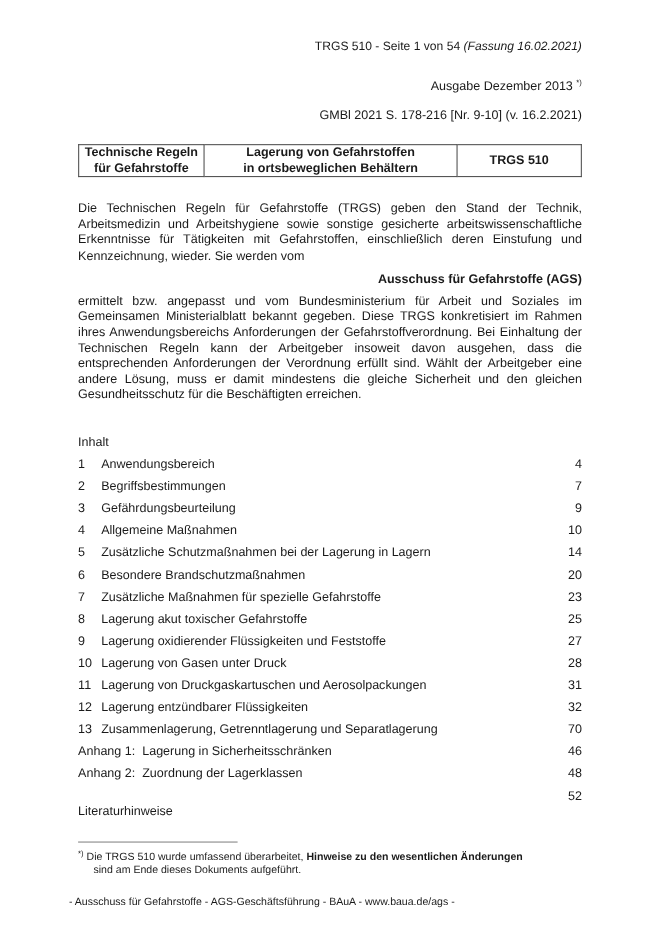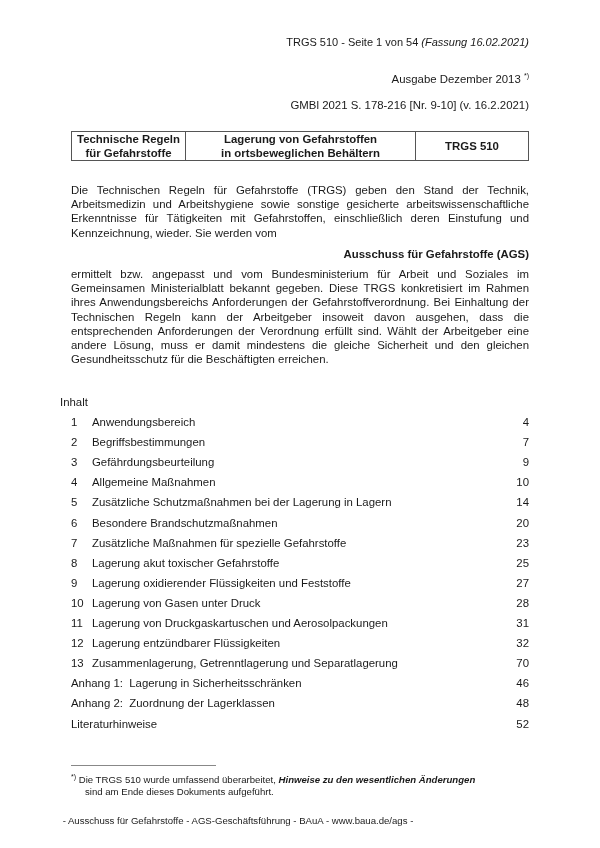--- a/index.html
+++ b/index.html
@@ -10,29 +10,29 @@
   .hdr i { font-style: italic; }
   .sup { font-size: 7px; vertical-align: super; }
   table.title { position: absolute; left: 71px; top: 131px; width: 458px; height: 26px;
                 border-collapse: collapse; }
   table.title td { border: 1px solid #555; text-align: center; font-weight: bold;
                    font-size: 11.4px; line-height: 14px; padding: 0; }
   .para { left: 71px; width: 458px; font-size: 11.4px; line-height: 14.2px;
           text-align: justify; }
   .center-bold { left: 71px; width: 458px; text-align: right; font-weight: bold;
                  font-size: 11.4px; }
-  .toc-title { left: 60px; font-size: 11.4px; }
+  .toc-title { left: 71px; font-size: 11.4px; }
   .toc-row { left: 71px; width: 458px; font-size: 11.4px; height: 20px; }
   .toc-row .num { position: absolute; left: 0; }
   .toc-row .lbl { position: absolute; left: 21px; }
   .toc-row .lbl.full { left: 0; }
   .toc-row .pg { position: absolute; right: 0; }
   .fn-rule { left: 71px; top: 765px; width: 145px; height: 0; border-top: 1px solid #888; }
   .fn { left: 71px; font-size: 9.6px; line-height: 12px; }
-  .fn b { font-style: italic; }
+  .fn b { }
   .footer { left: 0; width: 476px; text-align: center; font-size: 9.6px; top: 815px; }
 </style>
 </head>
 <body>
 
 <div class="abs hdr" style="top:36px;">
   <span>TRGS 510 - Seite 1 von 54</span>
   <i>(Fassung 16.02.2021)</i>
 </div>
 <div class="abs hdr" style="top:72px; font-size:11.4px;">
@@ -130,21 +130,21 @@
     </div>
     <div class="abs toc-row" style="top: 677.3px;">
       <span class="lbl full" style="white-space:pre;">Anhang 1:  Lagerung in Sicherheitsschränken</span>
       <span class="pg">46</span>
     </div>
     <div class="abs toc-row" style="top: 697.4px;">
       <span class="lbl full" style="white-space:pre;">Anhang 2:  Zuordnung der Lagerklassen</span>
       <span class="pg">48</span>
     </div>
     <div class="abs toc-row" style="top: 717.5px;">
-      <span class="lbl full" style="white-space:pre;">Literaturhinweise</span>
+      <span class="lbl full" style="white-space:pre;margin-top:14px;">Literaturhinweise</span>
       <span class="pg">52</span>
     </div>
   </div>
 
 <div class="abs fn-rule"></div>
 <div class="abs fn" style="top:771px;">
   <span class="sup">*)</span><span> Die TRGS 510 wurde umfassend überarbeitet, </span><b>Hinweise zu den wesentlichen Änderungen</b>
   <div style="padding-left:14px;">sind am Ende dieses  Dokuments aufgeführt.</div>
 </div>
 

